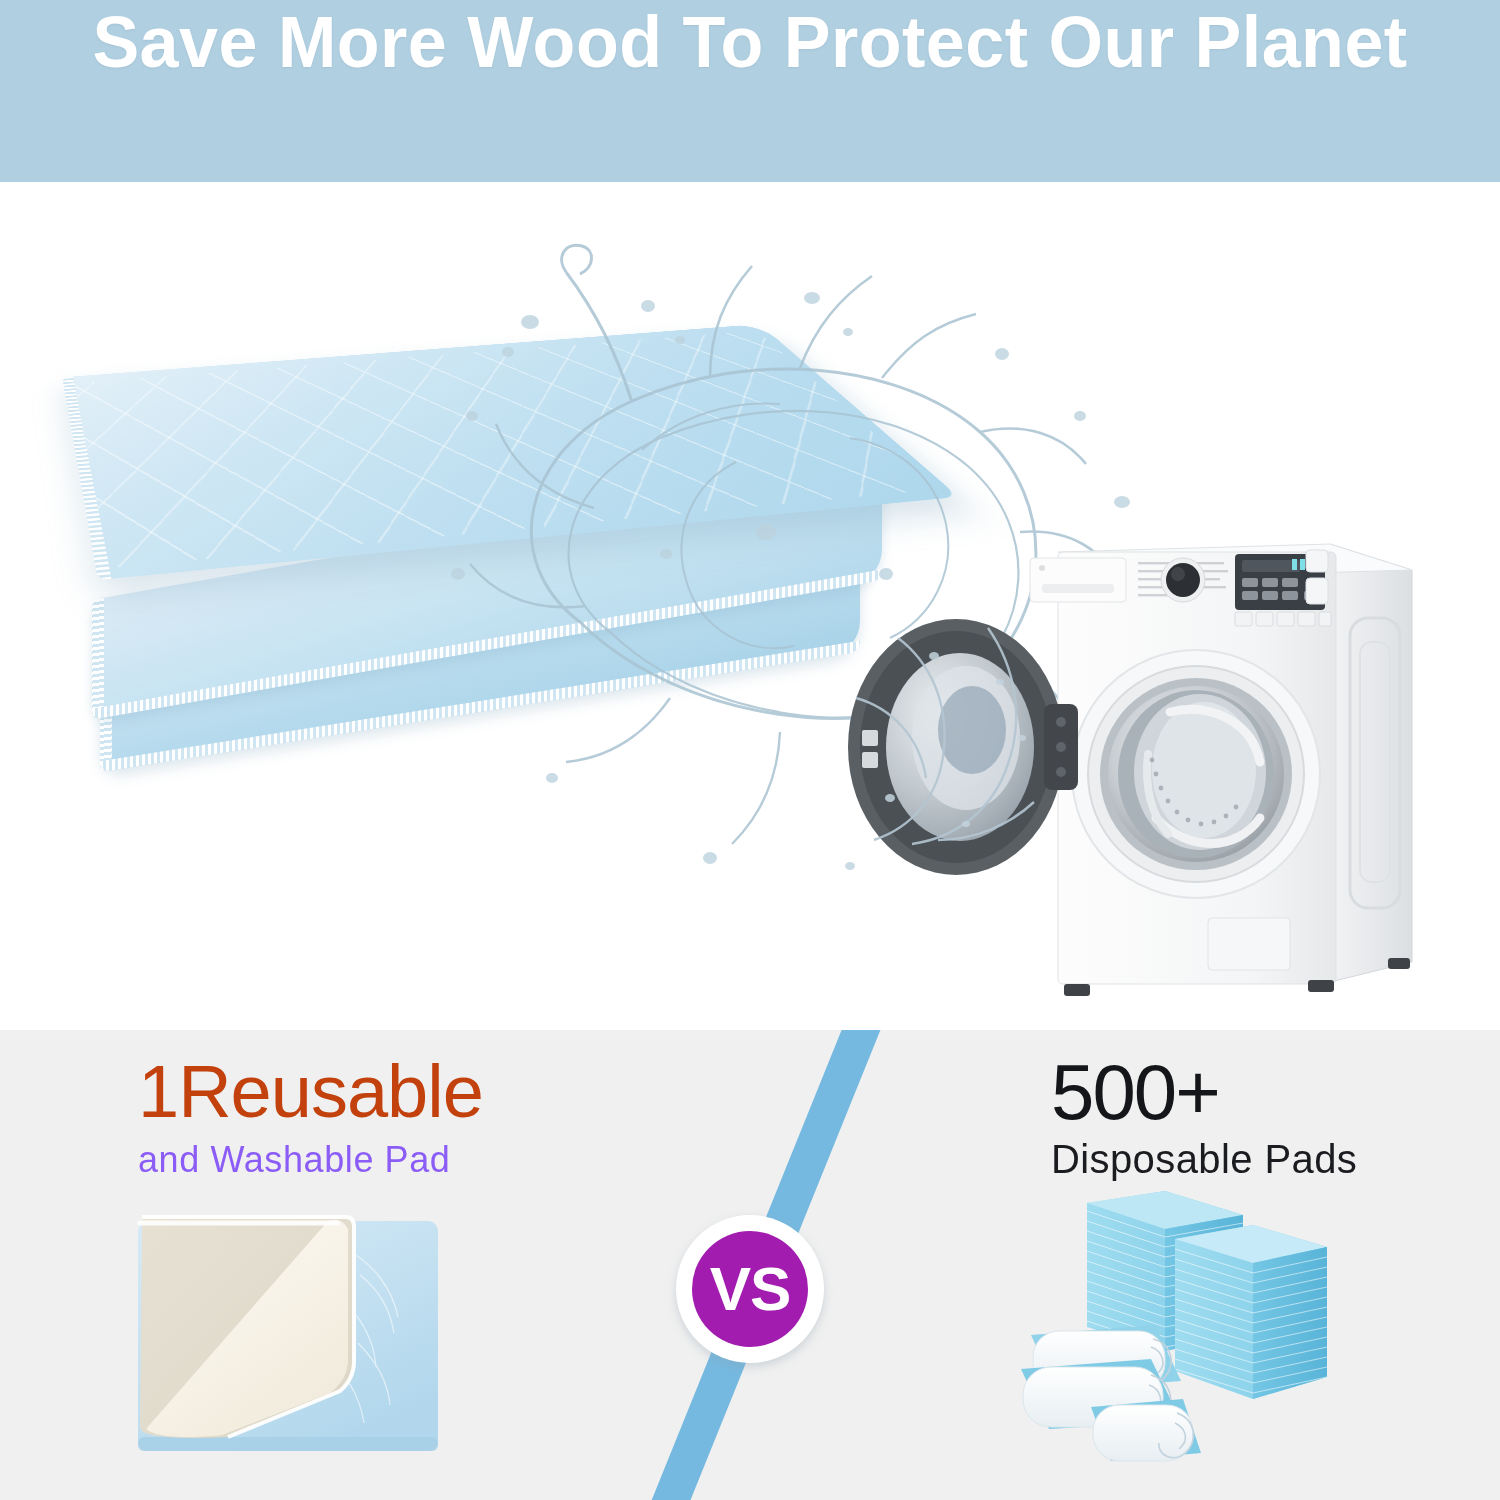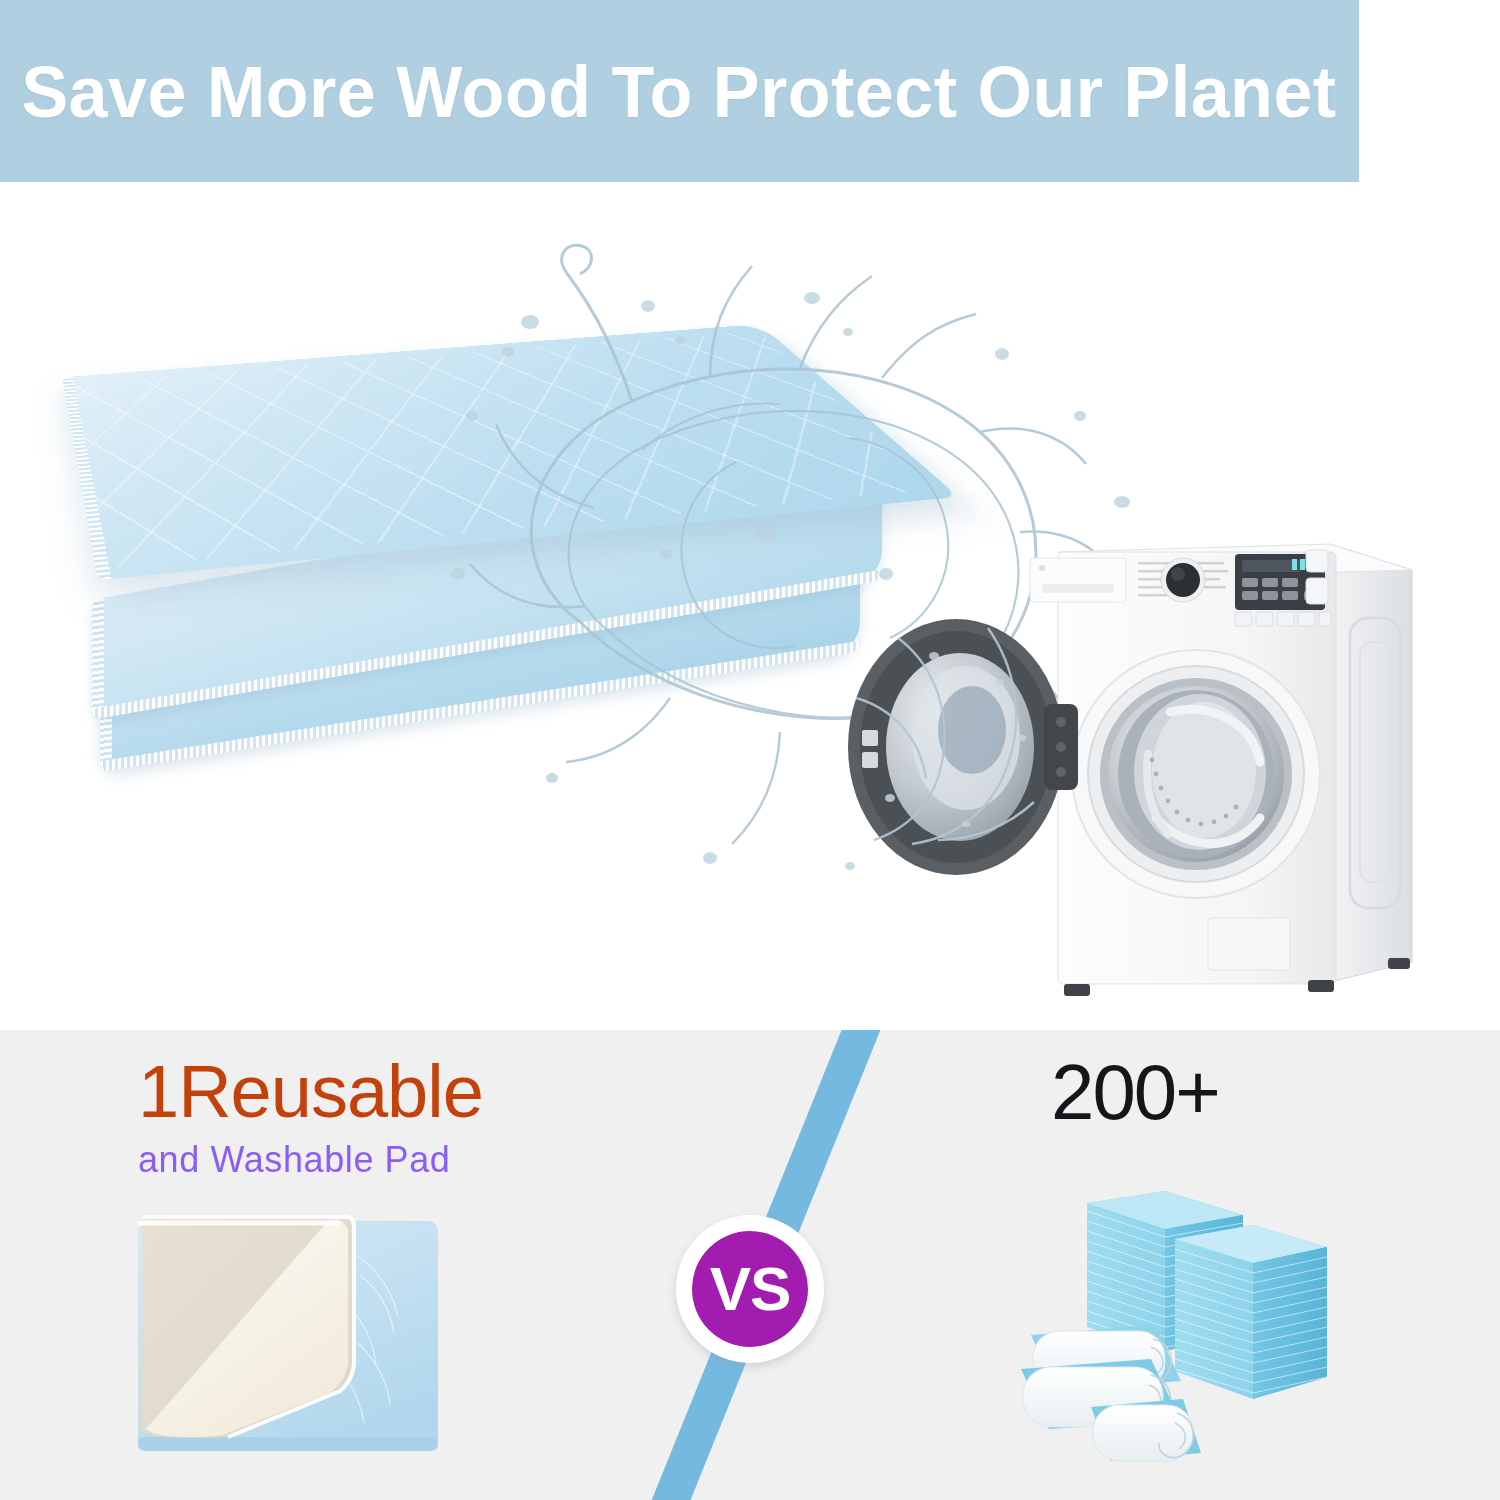--- a/index.html
+++ b/index.html
@@ -12,25 +12,24 @@
     height: 1500px;
     font-family: "Liberation Sans", sans-serif;
     overflow: hidden;
     position: relative;
   }
 
   
   .header-banner {
     position: absolute;
     left: 0; top: 0;
-    width: 1359px;
+    width: 1500px;
     height: 182px;
     background: #b0cfe0;
     display: flex;
-    align-items: center;
     justify-content: center;
     box-sizing: border-box;
     padding-bottom: 0;
   }
   .header-title {
     color: #ffffff;
     font-family: "Liberation Sans Narrow", "Liberation Sans", sans-serif;
     font-size: 73px;
     font-weight: bold;
     letter-spacing: 0.5px;
@@ -421,21 +420,22 @@
     <span class="vs-text">VS</span>
   </div>
 </div>
 
 <div class="left-head">
   <div class="big-blue">1Reusable</div>
   <div class="sub-blue">and Washable Pad</div>
 </div>
 
 <div class="right-head">
-  <div class="big-black">200+</div>
+  <div class="big-black">500+</div>
+  <div class="sub-black">Disposable Pads</div>
 </div>
 
 <svg class="reusable-pad" viewBox="0 0 340 300">
   <defs>
     <linearGradient id="blueMat" x1="0" y1="0" x2="0.6" y2="1">
       <stop offset="0%" stop-color="#d6eaf6"></stop>
       <stop offset="55%" stop-color="#c3e0f1"></stop>
       <stop offset="100%" stop-color="#b2d7ec"></stop>
     </linearGradient>
     <linearGradient id="creamA" x1="0" y1="0" x2="1" y2="1">

